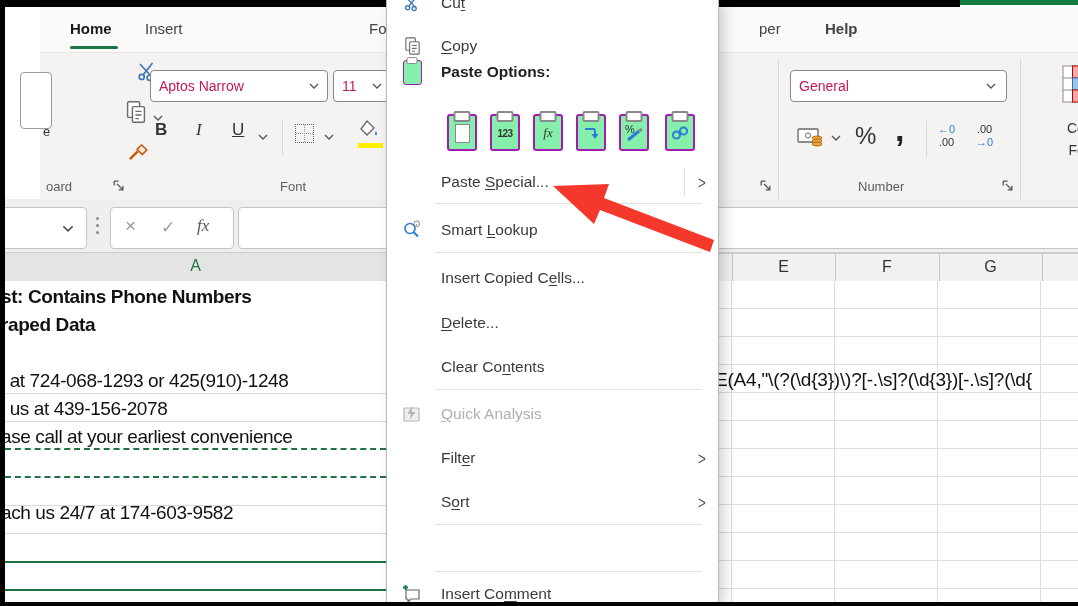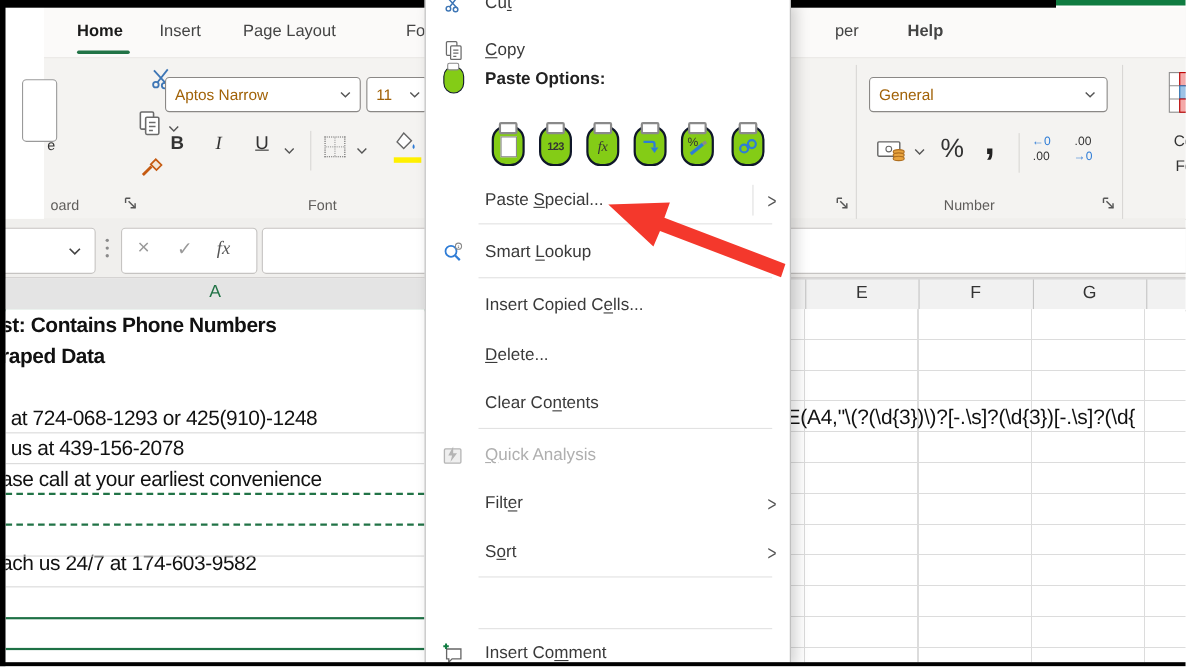--- a/index.html
+++ b/index.html
@@ -5,21 +5,21 @@
   html,body{margin:0;padding:0;background:#fff;}
   .screen{position:relative;width:1078px;height:606px;overflow:hidden;background:#fff;
           font-family:"Liberation Sans","DejaVu Sans",sans-serif;color:#222;}
   .abs{position:absolute;}
   
   .ribbon{position:absolute;left:0;top:7px;width:1078px;height:192px;background:#F4F3F1;border-bottom:1px solid #D8D6D4;margin-left:40px;}
   .tabrow{position:absolute;left:0;top:0;width:1078px;height:45px;background:#FBFAF9;border-bottom:1px solid #E8E6E4;}
   .tab{position:absolute;top:0;height:44px;line-height:44px;font-size:15px;color:#444;}
   .tab.active{font-weight:bold;color:#1a1a1a;}
   .tab-underline{position:absolute;left:30px;top:39px;width:48px;height:3px;background:#217346;border-radius:2px;}
-  .combo{position:absolute;background:#fff;border:1px solid #8A8886;border-radius:4px;font-size:14px;color:#a16207;}
+  .combo{position:absolute;background:#fff;border:1px solid #8A8886;border-radius:4px;font-size:14px;color:#be185d;}
   .combo .cv{position:absolute;left:8px;top:0;height:100%;display:flex;align-items:center;}
   .grp-label{position:absolute;font-size:13px;color:#5F5D5B;}
   .vdiv{position:absolute;width:1px;background:#D9D7D5;}
   .launcher{position:absolute;width:14px;height:14px;}
   .btn-glyph{position:absolute;font-size:17px;color:#333;}
   
   .fbar{position:absolute;left:0;top:199px;width:1078px;height:53px;background:#F0EFED;border-bottom:1px solid #CFCDCB;}
   .whitebox{position:absolute;background:#fff;border:1px solid #C6C4C2;border-radius:4px;}
   
   .colhdrL{position:absolute;left:5px;top:253px;width:381px;height:28px;background:#E4E4E4;border-bottom:2px solid #217346;}
@@ -39,41 +39,40 @@
         border-left:1px solid #B8B8B8;border-right:1px solid #B8B8B8;
         box-shadow:5px 4px 12px rgba(0,0,0,.18);z-index:50;}
   .mi{position:absolute;left:0;width:331px;height:36px;}
   .mi-ico{position:absolute;left:13px;top:50%;transform:translateY(-50%);width:24px;height:22px;display:flex;align-items:center;justify-content:center;}
   .mi-label{position:absolute;left:54px;top:50%;transform:translateY(-50%);font-size:15.5px;color:#3A3A3A;white-space:pre;}
   .mi-label .u{text-decoration:underline;text-underline-offset:2px;}
   .mi-chev{position:absolute;right:12px;top:50%;transform:translateY(-50%) scaleY(1.35);font-size:14px;color:#555;}
   .msep{position:absolute;left:48px;width:267px;height:1px;background:#E2E2E2;}
   .disabled .mi-label{color:#AFAFAF;}
   
-  .clip{position:relative;width:26px;height:33px;border:2px solid #0f172a;border-radius:13px;background:#84cc16;}
+  .clip{position:relative;width:26px;height:33px;border:2px solid #a21caf;border-radius:3px;background:#86efac;}
   .cliptop{position:absolute;top:-5px;left:50%;transform:translateX(-50%);width:13px;height:7px;background:#fff;border:2px solid #8A8A8A;border-radius:2px;}
   .clipbody{position:absolute;left:0;top:4px;width:100%;height:26px;display:flex;align-items:center;justify-content:center;}
   .pnum{font-size:10px;font-weight:bold;color:#333;letter-spacing:-0.5px;}
   .pfx{font-family:"Liberation Serif","DejaVu Serif",serif;font-style:italic;font-size:13px;color:#333;}
   
   .strip{position:absolute;background:#000;}
   .dots{position:absolute;display:flex;flex-direction:column;gap:4px;}
   .dots i{width:3px;height:3px;border-radius:50%;background:#8A8A8A;}
 </style>
 </head>
 <body>
 
 <div class="screen">
 
   <div class="ribbon">
     <div class="tabrow">
       <div class="tab active" style="left:30px;"><span>Home</span></div>
       <div class="tab-underline"></div>
       <div class="tab" style="left:105px;"><span>Insert</span></div>
-      <div class="tab" style="left:181px;"><span>Page Layout</span></div>
       <div class="tab" style="left:329px;"><span>Formu</span></div>
       <div class="tab" style="left:719px;"><span>per</span></div>
       <div class="tab" style="left:785px;font-weight:bold;"><span>Help</span></div>
     </div>
 
     <div class="abs whitebox" style="left:-20px;top:65px;width:30px;height:55px;border-color:#9a9a9a;"></div>
     <div class="abs" style="left:3px;top:117px;font-size:13px;color:#333;">e</div>
 
     <div class="abs" style="left:96px;top:52px;">
       <svg width="22" height="24" viewBox="0 0 20 20">

